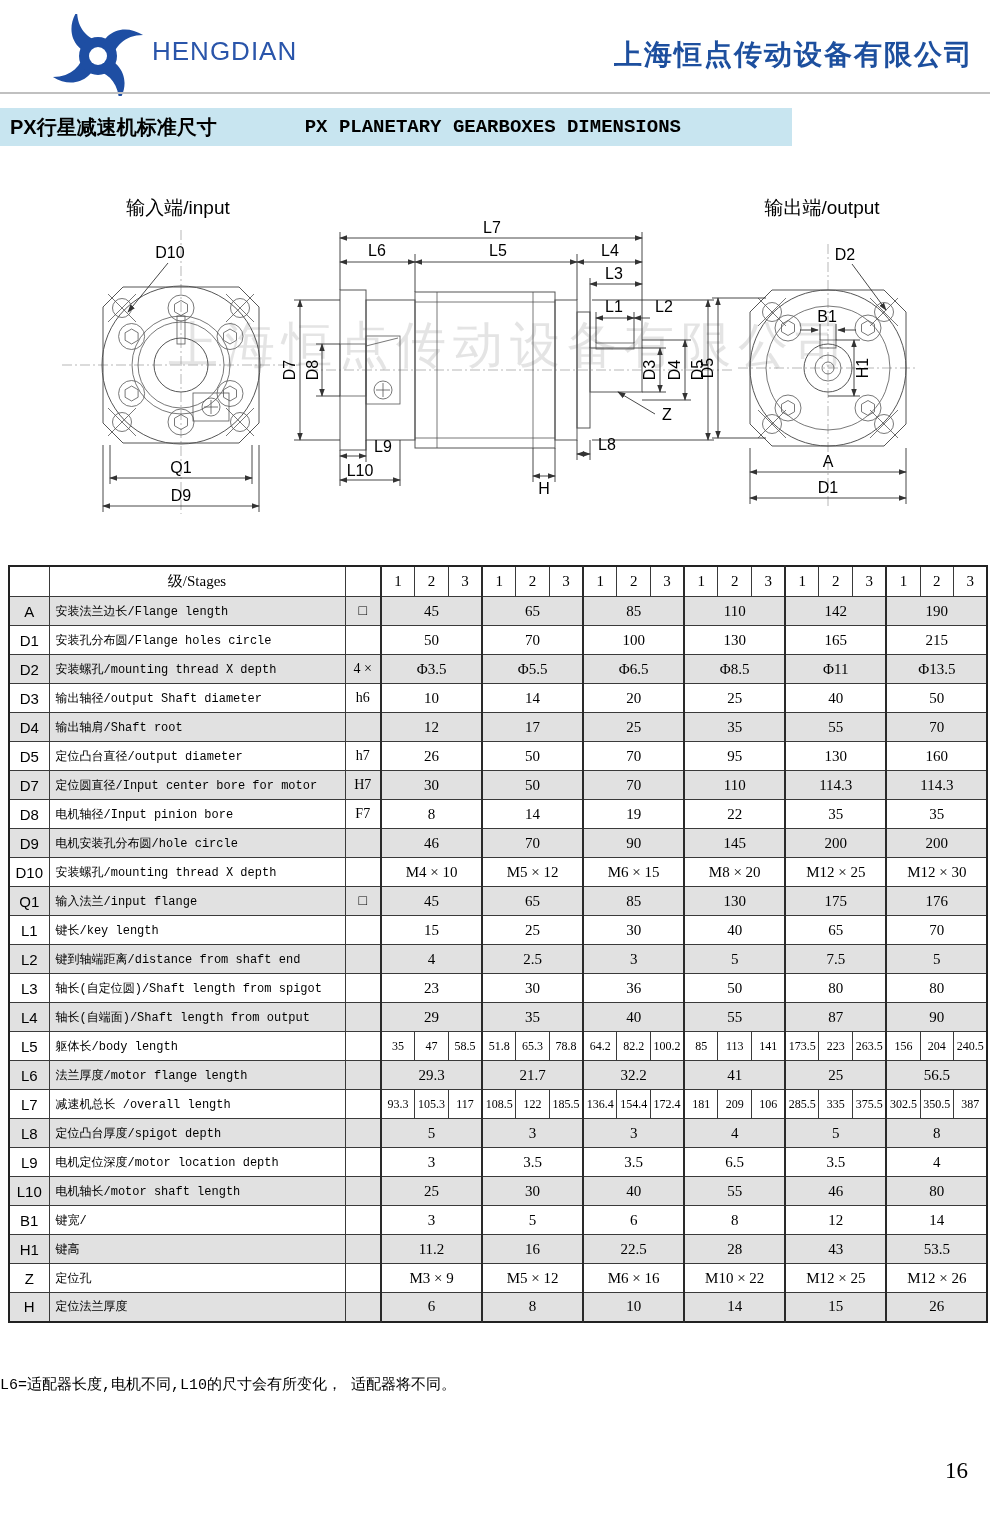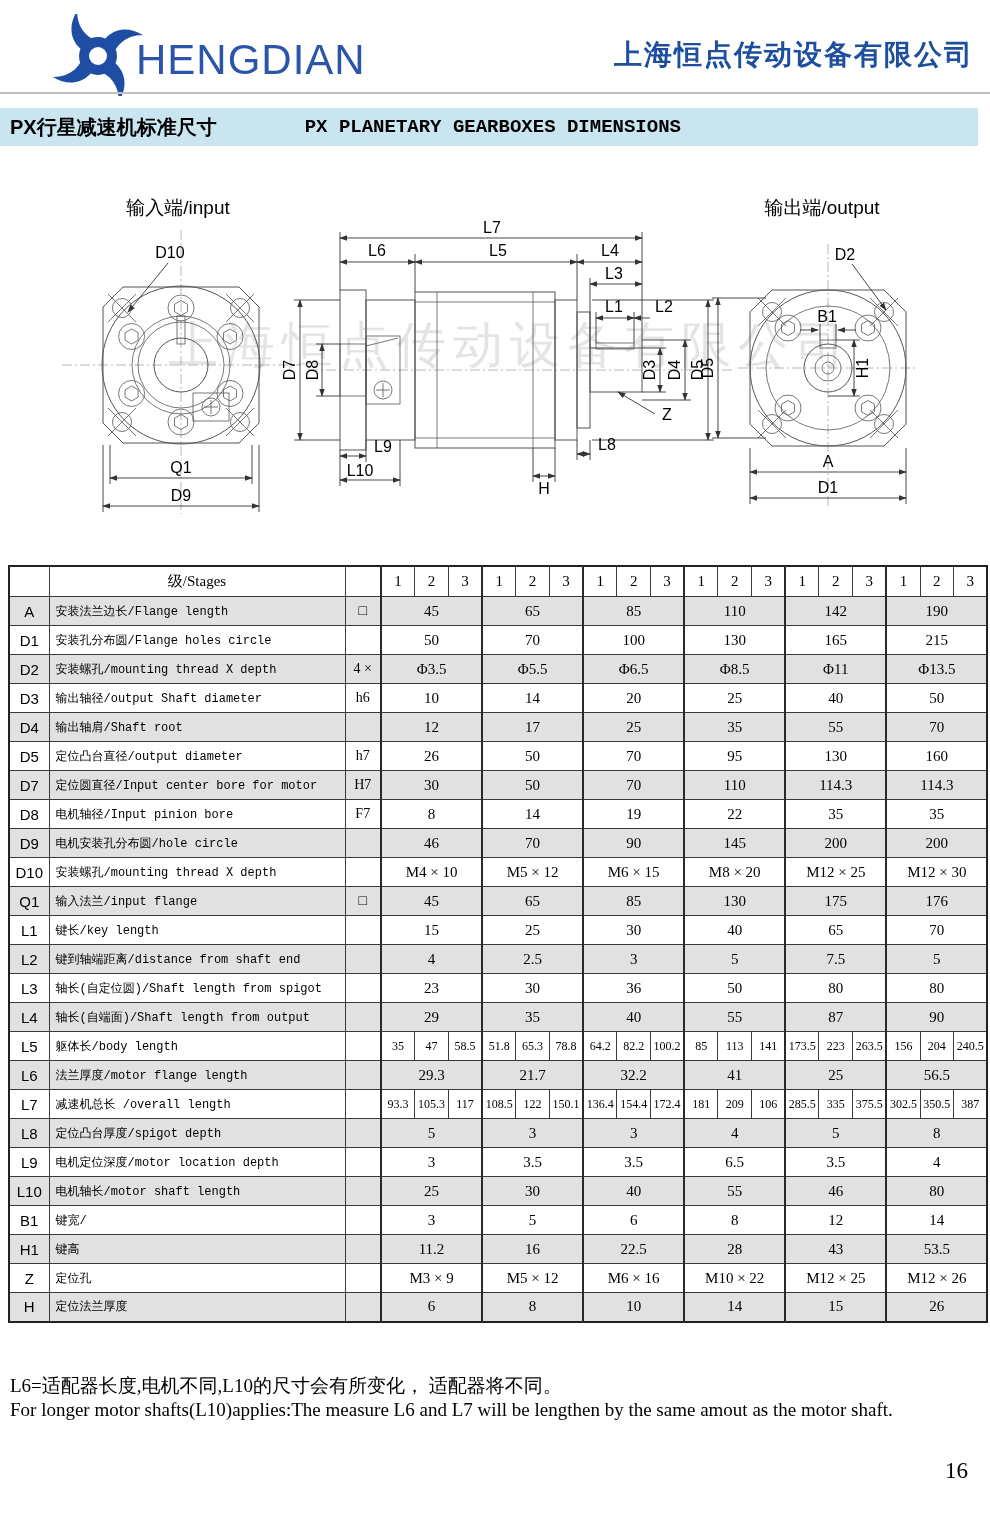--- a/index.html
+++ b/index.html
@@ -1,23 +1,23 @@
 <!DOCTYPE html>
 <html><head>
 <meta charset="utf-8">
 <style>
   html,body{margin:0;padding:0;width:990px;height:1513px;overflow:hidden;background:#fff;
             font-family:"Liberation Sans",sans-serif;}
   .abs{position:absolute;}
   
-  #brand-text{left:136px;top:36px;font-size:42px;color:#2a55aa;letter-spacing:1px;font-weight:500;}
+  #brand-text{left:152px;top:36px;font-size:26px;color:#2a55aa;letter-spacing:1px;font-weight:500;}
   #company-name{right:16px;top:36px;font-size:28px;font-weight:bold;color:#1d4f9e;letter-spacing:2px;}
   #header-divider{left:0;top:92px;width:990px;height:2px;background:#c0c0c0;}
   
-  #title-banner{left:0;top:108px;width:978px;height:38px;background:#c8e5f0;display:flex;align-items:center;}
+  #title-banner{left:0;top:108px;width:792px;height:38px;background:#c8e5f0;display:flex;align-items:center;}
   #title-banner .zh{font-size:20px;font-weight:bold;margin-left:10px;color:#000;}
   #title-banner .en{font-size:19px;font-weight:bold;margin-left:88px;color:#000;
                     font-family:"Liberation Mono",monospace;}
   
   #drawing{left:0;top:150px;width:990px;height:412px;}
   svg .ln{stroke:#555;stroke-width:1;fill:none;}
   svg .ln2{stroke:#555;stroke-width:0.8;fill:none;}
   svg .cl{stroke:#999;stroke-width:0.7;fill:none;stroke-dasharray:10 3 2 3;}
   svg .dim{stroke:#333;stroke-width:0.9;fill:none;}
   svg .dl{fill:#000;stroke:none;font-size:16px;font-family:"Liberation Sans",sans-serif;}
@@ -38,22 +38,22 @@
   #dims-table tbody tr.row-white td{background:#fff;}
   #dims-table td.key{font-size:15px;font-weight:500;}
   #dims-table td.desc{font-size:12px;text-align:left;padding-left:6px;
               font-family:"Liberation Mono",monospace;}
   #dims-table td.sym{font-size:14px;font-family:"Liberation Serif",serif;}
   #dims-table td.val{font-size:15px;font-family:"Liberation Serif",serif;}
   #dims-table td.val.s{font-size:12px;}
   #dims-table .group-l{border-left:2px solid #2a2a2a;}
   .sup-red{color:#c22;font-size:11px;vertical-align:super;}
   
-  #notes{left:10px;top:1374px;width:968px;font-family:Liberation Serif, serif;
-         font-size:19px;line-height:24px;color:#000;}
+  #notes{left:0;top:1374px;width:968px;font-family:Liberation Mono, monospace;
+         font-size:15px;line-height:24px;color:#000;}
   #notes .red{color:#c22;}
   #page-number{right:22px;top:1458px;font-size:23px;font-family:"Liberation Serif",serif;}
 </style>
 </head>
 <body>
 
 <div class="abs" id="logo" style="left:52px;top:14px;width:92px;height:82px;">
   <svg width="92" height="82" viewBox="0 0 92 82">
     <g transform="translate(46,42)">
       <g fill="#1e4ea3">
@@ -518,21 +518,21 @@
       </tr>
       <tr class="row-white">
         <td class="key">L7</td>
         <td class="desc">减速机总长 /overall length</td>
         <td class="sym"></td>
         <td class="val s group-l">93.3</td>
         <td class="val s">105.3</td>
         <td class="val s">117</td>
         <td class="val s group-l">108.5</td>
         <td class="val s">122</td>
-        <td class="val s">150.1</td>
+        <td class="val s">185.5</td>
         <td class="val s group-l">136.4</td>
         <td class="val s">154.4</td>
         <td class="val s">172.4</td>
         <td class="val s group-l">181</td>
         <td class="val s">209</td>
         <td class="val s">106</td>
         <td class="val s group-l">285.5</td>
         <td class="val s">335</td>
         <td class="val s">375.5</td>
         <td class="val s group-l">302.5</td>
@@ -614,16 +614,15 @@
         <td class="val group-l" colspan="3">10</td>
         <td class="val group-l" colspan="3">14</td>
         <td class="val group-l" colspan="3">15</td>
         <td class="val group-l" colspan="3">26</td>
       </tr>
     </tbody>
   </table>
 
 <div class="abs" id="notes">
   <div>L6=适配器长度,电机不同,L10的尺寸会有所变化， 适配器将不同。</div>
-  <div>For longer motor shafts(L10)applies:The measure L6 and L7 will be lengthen by the same amout as the motor shaft.</div>
 </div>
 
 <div class="abs" id="page-number">16</div>
 
 </body></html>

